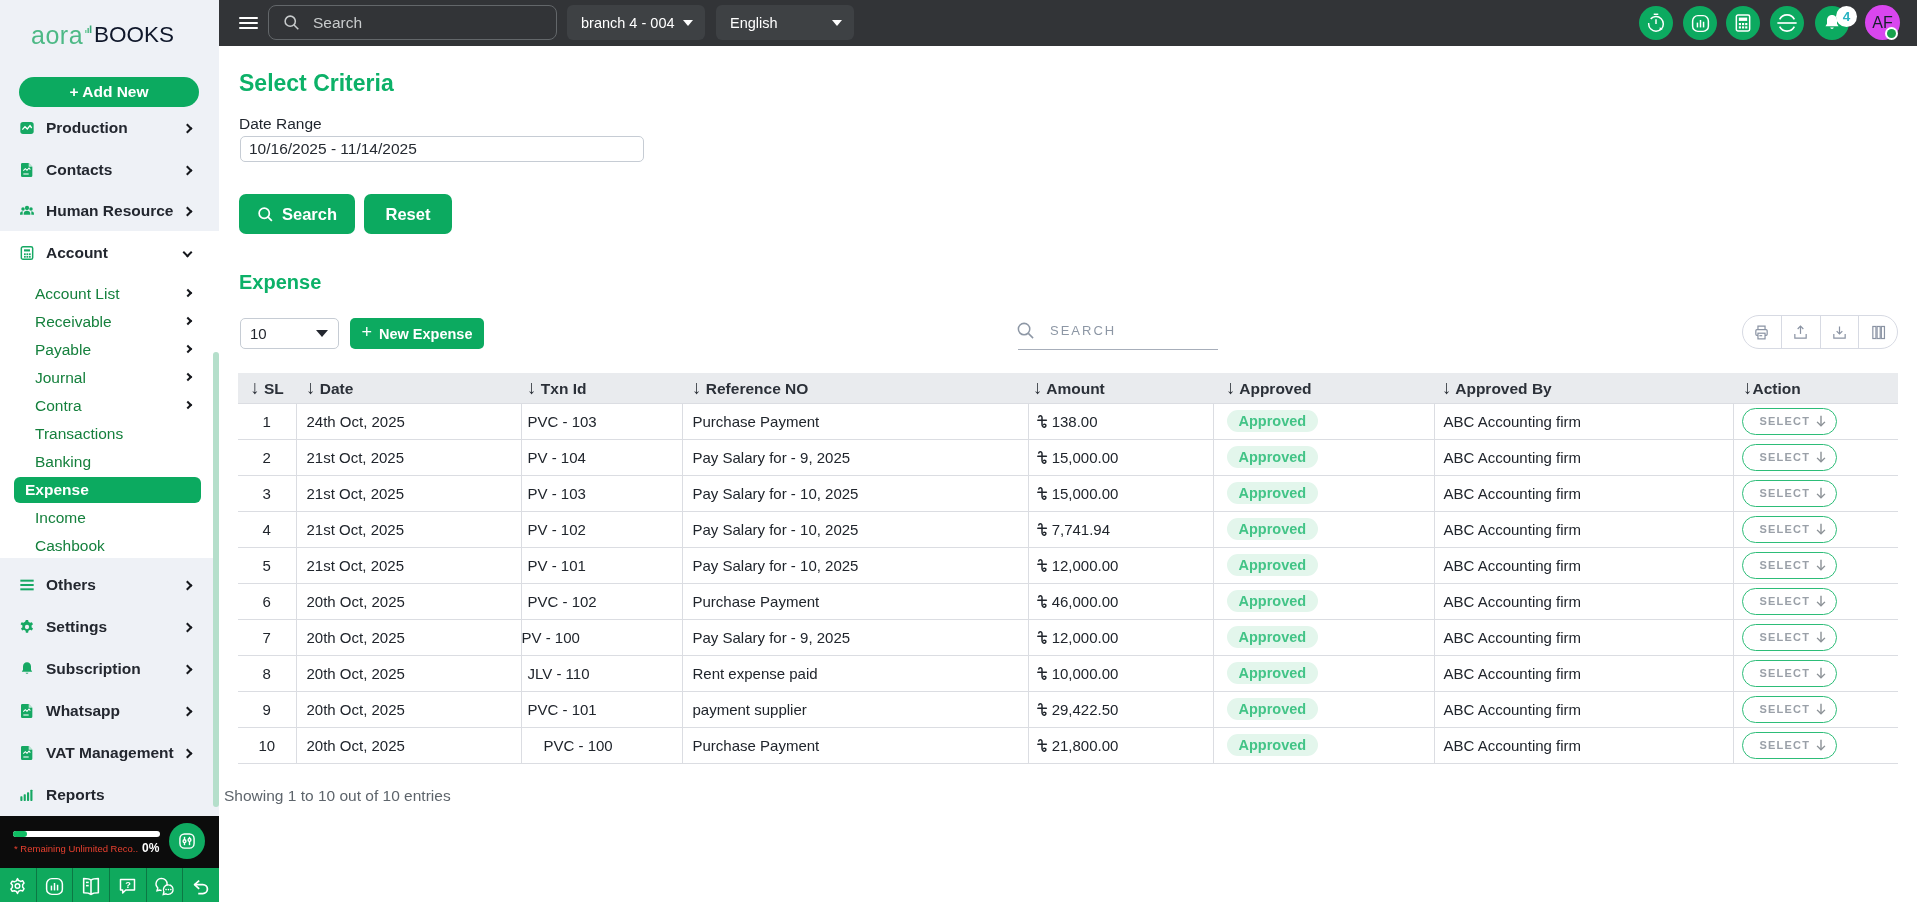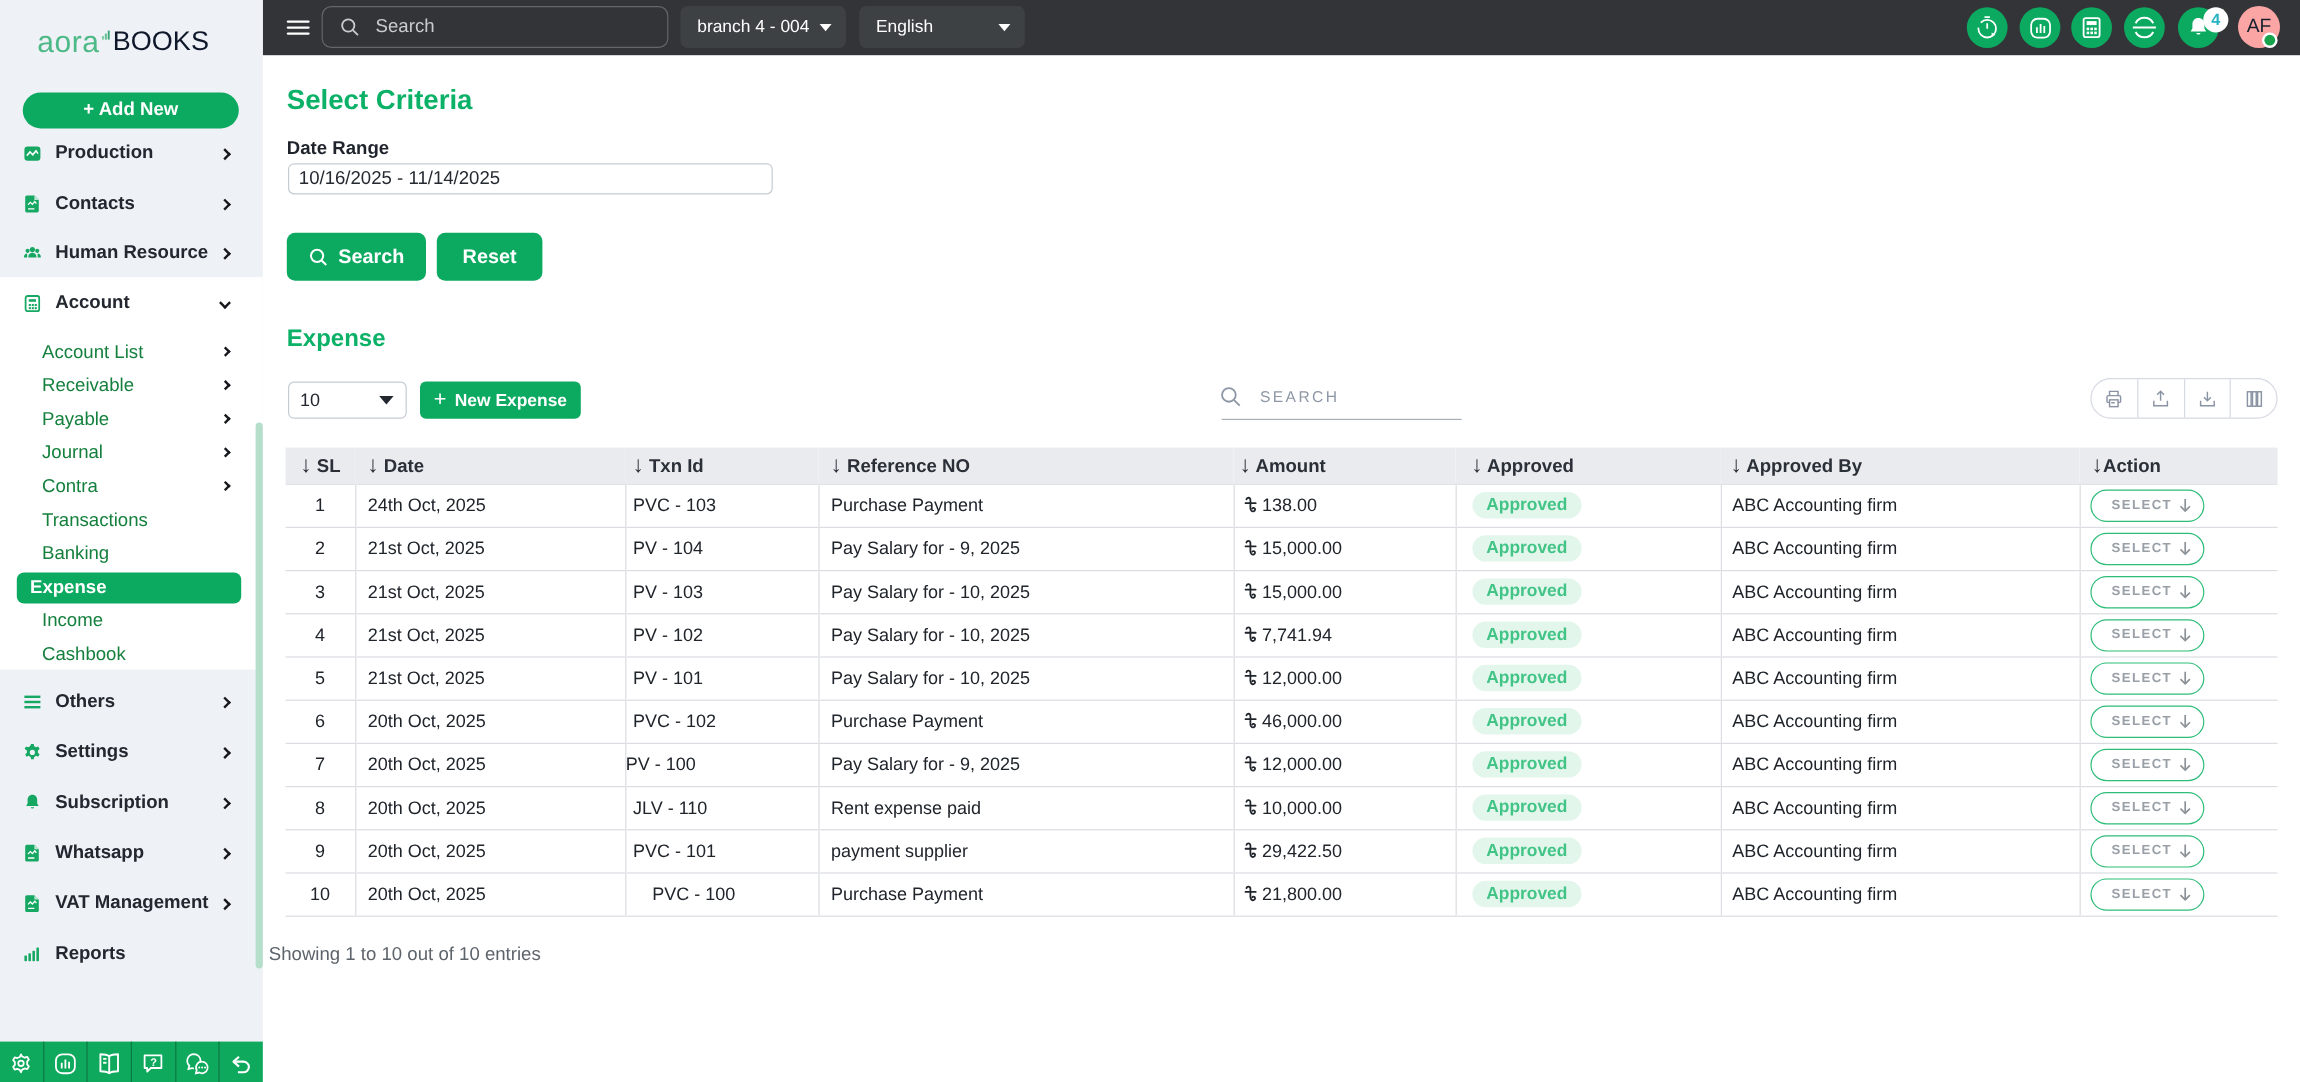--- a/index.html
+++ b/index.html
@@ -26,21 +26,21 @@
 .smi{position:absolute;left:35px;width:156px;font-size:15.5px;color:#15803d;height:22px;line-height:22px;white-space:nowrap}
 .schev{position:absolute;right:0;top:7px;width:6px;height:6px;border-right:2.2px solid #16181d;border-top:2.2px solid #16181d;transform:rotate(45deg)}
 #exppill{left:14px;top:477px;width:187px;height:26px;border-radius:6px;background:#0caa60;color:#fff;font-size:15.5px;font-weight:700;line-height:26px;padding-left:11px}
 #sthumb{left:213px;top:352px;width:6px;height:455px;background:#b5dfcb;border-radius:3px}
 #blackbox{left:0;top:816px;width:219px;height:52px;background:#0c0c0c}
 #greenbar{left:0;top:868px;width:219px;height:34px;background:#0fa95d;display:flex}
 .gcell{flex:1;border-right:1px solid rgba(11,80,48,0.55);display:flex;align-items:center;justify-content:center;padding-top:3px}
 .gcell:last-child{border-right:none}
 
 .gtitle{position:absolute;color:#0cb168;font-weight:700;white-space:nowrap}
-#lbl-dr{left:239px;top:115px;font-size:15.5px;color:#1f242c;font-weight:700;position:absolute;white-space:nowrap}
+#lbl-dr{left:239px;top:115px;font-size:15.5px;color:#1f242c;font-weight:400;position:absolute;white-space:nowrap}
 #inp-dr{left:240px;top:136px;width:404px;height:26px;border:1px solid #c6ccd4;border-radius:5px;font-size:15.5px;color:#252a31;display:flex;align-items:center;padding-left:8px;background:#fff}
 .gbtn{position:absolute;background:#0caa60;border-radius:7px;color:#fff;font-weight:700;display:flex;align-items:center;justify-content:center}
 #psel{left:240px;top:318px;width:99px;height:31px;border:1px solid #c6ccd4;border-radius:5px;background:#fff;font-size:15px;color:#23272f;display:flex;align-items:center;padding-left:9px}
 #psel .car{position:absolute;right:10px;width:0;height:0;border-left:6.5px solid transparent;border-right:6.5px solid transparent;border-top:7.5px solid #23272f}
 #msearch{left:1050px;top:323px;font-size:13px;letter-spacing:2px;color:#8d97a5;position:absolute}
 #muline{left:1018px;top:349px;width:200px;height:1px;background:#a7aeba;position:absolute}
 #expgrp{left:1742px;top:315px;width:156px;height:34px;border:1px solid #d7dae3;border-radius:17px;display:flex;position:absolute}
 .ecell{flex:1;border-right:1px solid #d7dae3;display:flex;align-items:center;justify-content:center}
 .ecell:last-child{border-right:none}
 
@@ -105,21 +105,21 @@
           <line x1="1.5" y1="12" x2="22.5" y2="12"></line>
         </svg>
   </div>
   <div class="circ" style="left:1596px">
     <svg width="20" height="20" viewBox="0 0 24 24" fill="#fff">
           <path d="M12 2.5c-3.6 0-6 2.7-6 6.2V13l-1.8 3h15.6L18 13V8.7c0-3.5-2.4-6.2-6-6.2z"></path>
           <path d="M9.8 17.5a2.3 2.3 0 0 0 4.4 0z"></path>
         </svg>
   </div>
   <div class="abs" style="left:1617px;top:6px;width:21px;height:21px;border-radius:50%;background:#fff;display:flex;align-items:center;justify-content:center;font-size:13.5px;font-weight:700;color:#29b3c3">4</div>
-  <div class="abs" style="left:1646px;top:5px;width:35px;height:35px;border-radius:50%;background:#fca5a5;display:flex;align-items:center;justify-content:center;font-size:16px;color:#16202c">AF</div>
+  <div class="abs" style="left:1646px;top:5px;width:35px;height:35px;border-radius:50%;background:#d946ef;display:flex;align-items:center;justify-content:center;font-size:16px;color:#16202c">AF</div>
   <div class="abs" style="left:1666px;top:26.5px;width:13px;height:13px;border-radius:50%;background:#fff"></div>
   <div class="abs" style="left:1668px;top:28.5px;width:9px;height:9px;border-radius:50%;background:#17a24b"></div>
 </div>
 <div class="abs" id="sidebar">
   <div class="abs" id="logo" style="left:31px;top:24px;height:24px;display:flex;">
     <span style="font-size:25px;line-height:22px;letter-spacing:0.5px;color:#4db986;">aora</span>
     <svg width="8" height="10" viewBox="0 0 8 10" style="margin:0 1px 2px 2px">
           <rect x="0" y="6" width="1.6" height="3" fill="#7ccfa4"></rect>
           <rect x="2.4" y="4" width="1.6" height="5" fill="#5cbd8e"></rect>
           <rect x="4.8" y="1.5" width="1.6" height="7.5" fill="#3aa878"></rect>
@@ -230,20 +230,37 @@
   <div class="mi" style="top:780px">
     <svg class="ic" viewBox="0 0 24 24" fill="#16a863">
           <rect x="2" y="14" width="3.2" height="7" rx="1"></rect>
           <rect x="7" y="11" width="3.2" height="10" rx="1"></rect>
           <rect x="12" y="8" width="3.2" height="13" rx="1"></rect>
           <rect x="17" y="4" width="3.2" height="17" rx="1"></rect>
         </svg>
     <span class="tx">Reports</span>
   </div>
   <div class="abs" id="sthumb"></div>
+  <div class="abs" id="blackbox">
+    <div class="abs" style="left:13px;top:15px;width:147px;height:6px;border-radius:3px;background:#fff"></div>
+    <div class="abs" style="left:13px;top:15px;width:14px;height:6px;border-radius:3px;background:#0fbd63"></div>
+    <div class="abs" style="left:14px;top:27px;width:160px;font-size:9.5px;color:#e8402f;white-space:nowrap;overflow:hidden">* Remaining Unlimited Reco..</div>
+    <div class="abs" style="left:142px;top:25px;font-size:12px;font-weight:700;color:#fff">0%</div>
+    <div class="abs" style="left:169px;top:7px;width:36px;height:36px;border-radius:50%;background:#0fab61;display:flex;align-items:center;justify-content:center">
+      <svg width="20" height="20" viewBox="0 0 24 24" fill="none" stroke="#fff" stroke-width="1.7">
+            <rect x="3.5" y="3.5" width="17" height="17" rx="5.5"></rect>
+            <line x1="9" y1="7" x2="9" y2="10.5"></line>
+            <circle cx="9" cy="12.2" r="1.7"></circle>
+            <line x1="9" y1="14" x2="9" y2="17"></line>
+            <line x1="15" y1="7" x2="15" y2="9"></line>
+            <circle cx="15" cy="10.7" r="1.7"></circle>
+            <line x1="15" y1="12.5" x2="15" y2="17"></line>
+          </svg>
+    </div>
+  </div>
   <div class="abs" id="greenbar">
     <div class="gcell">
           <svg width="21" height="21" viewBox="0 0 24 24" fill="none" stroke="#fff" stroke-width="1.7">
             <path d="M12 3l1.2 2.2a7 7 0 0 1 2.3 1l2.5-.7 1.5 2.6-1.7 1.9a7 7 0 0 1 0 2.6l1.7 1.9-1.5 2.6-2.5-.7a7 7 0 0 1-2.3 1L12 20l-1.2-2.2a7 7 0 0 1-2.3-1l-2.5.7-1.5-2.6 1.7-1.9a7 7 0 0 1 0-2.6L4.5 8.5 6 5.9l2.5.7a7 7 0 0 1 2.3-1z" stroke-linejoin="round"></path>
             <circle cx="12" cy="11.5" r="2.6"></circle>
           </svg>
         </div>
     <div class="gcell">
           <svg width="21" height="21" viewBox="0 0 24 24" fill="none" stroke="#fff" stroke-width="1.7">
             <rect x="3" y="3" width="18" height="18" rx="6"></rect>

